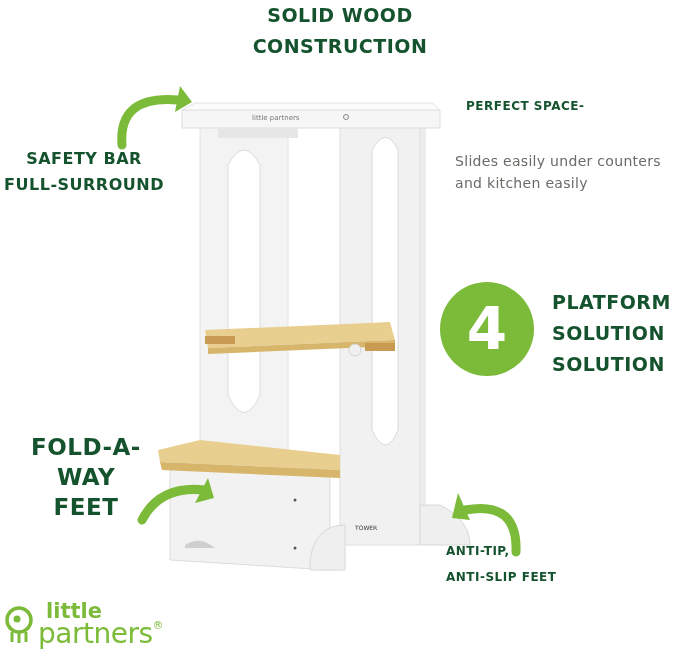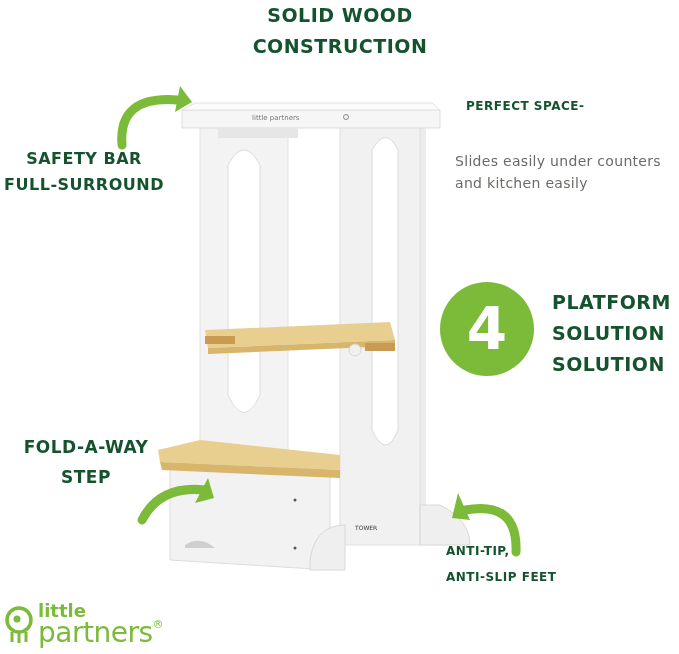--- a/index.html
+++ b/index.html
@@ -4,21 +4,21 @@
   <style>
     html, body { margin: 0; padding: 0; background: #ffffff; }
     body { width: 679px; height: 654px; position: relative; overflow: hidden; font-family: "DejaVu Sans", sans-serif; }
     .heading { position: absolute; color: #14532d; font-weight: bold; letter-spacing: 0.5px; line-height: 1.2; }
     .sub { position: absolute; color: #6a6a66; font-size: 14px; line-height: 1.55; letter-spacing: 0.3px; }
     .tower { position: absolute; left: 0; top: 0; width: 679px; height: 654px; }
     .badge { position: absolute; left: 440px; top: 282px; width: 94px; height: 94px; border-radius: 50%; display: flex; align-items: center; justify-content: center; }
     .badge span { color: #ffffff; font-size: 58px; font-weight: bold; font-family: "DejaVu Sans", sans-serif; }
     .logo { position: absolute; left: 4px; top: 602px; display: flex; align-items: center; }
     .logo-text { display: flex; flex-direction: column; line-height: 0.9; margin-left: 4px; }
-    .logo-l1 { font-size: 18px; font-weight: bold; }
+    .logo-l1 { font-size: 21px; font-weight: bold; margin-left: 8px; }
     .logo-l2 { font-size: 28px; font-weight: normal; letter-spacing: -0.5px; }
     .logo-reg { font-size: 11px; vertical-align: top; }
   </style>
 </head>
 <body>
 
 <svg class="tower" viewBox="0 0 679 654" xmlns="http://www.w3.org/2000/svg">
 
   <rect x="398" y="125" width="28" height="400" fill="#ececec"></rect>
 
@@ -79,23 +79,23 @@
 
 <div class="badge" style="background:#7cbb3a;">
   <span>4</span>
 </div>
 <div class="heading" style="left:552px; top:287px; font-size:19px; line-height:31px;">
   <div>PLATFORM</div>
   <div>SOLUTION</div>
   <div>SOLUTION</div>
 </div>
 
-<div class="heading" style="left:8px; top:432px; width:156px; text-align:center; font-size:17px; line-height:30px;">
+<div class="heading" style="left:8px; top:432px; width:156px; text-align:center; font-size:23px; line-height:30px;">
   <div>FOLD-A-WAY</div>
-  <div>STEP</div>
+  <div>FEET</div>
 </div>
 
 <div class="heading" style="left:446px; top:538px; width:160px; text-align:left; font-size:12px; line-height:26px;">
   <div>ANTI-TIP,</div>
   <div>ANTI-SLIP FEET</div>
 </div>
 
 <div class="logo" style="color:#7cbb3a;">
   <svg width="30" height="44" viewBox="0 0 30 44">
     <circle cx="15" cy="18" r="12" fill="none" stroke="#7cbb3a" stroke-width="3.5"></circle>

